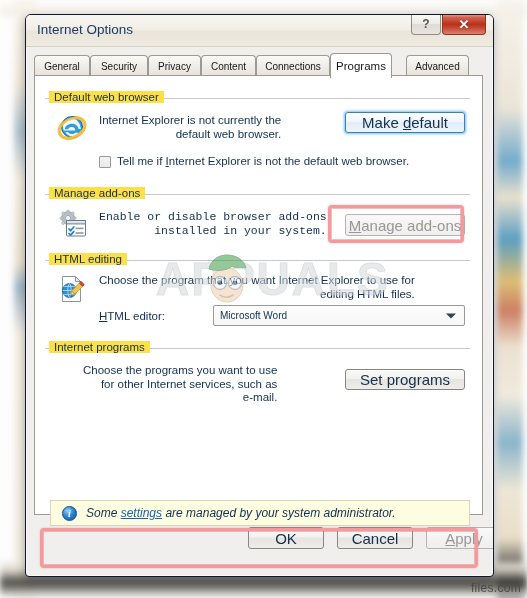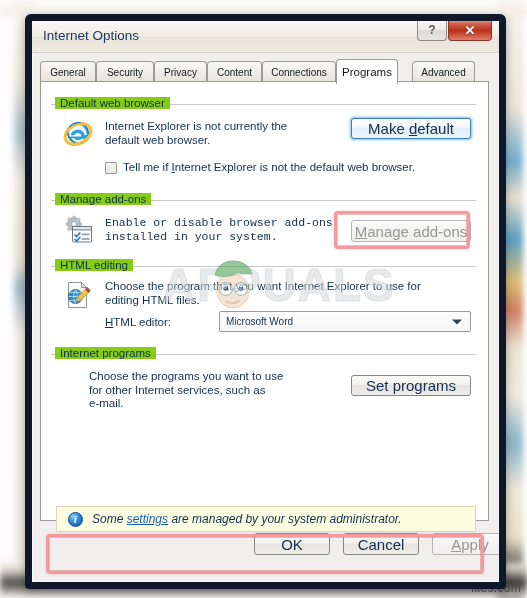--- a/index.html
+++ b/index.html
@@ -25,24 +25,25 @@
      filter:blur(2.4px);}
 
   
   #wm{position:absolute;right:6px;bottom:3px;font-size:12px;color:#4c4c4c;
       letter-spacing:.3px;font-family:"Liberation Sans",sans-serif;}
 
   
   #dialog{
     position:absolute;left:25px;top:14px;width:467px;height:561px;
     background:#f0efee;
-    border:7px solid #0f172a;
+    border:1px solid #0f172a;
     border-radius:6px 6px 4px 4px;
     box-shadow:0 3px 10px rgba(0,0,0,.32), 0 0 0 1px rgba(255,255,255,.6) inset;
     overflow:hidden;
+    text-align:right;
   }
   #titlebar{
     height:31px;position:relative;
     background:linear-gradient(180deg,#f8f6f1 0%,#f1eee6 48%,#e9e5da 52%,#eeeae0 100%);
     border-bottom:1px solid #d6d2c6;
   }
   #title-text{position:absolute;left:11px;top:7px;font-size:13.5px;color:#1c3a63;
      font-family:"Liberation Sans",sans-serif;}
   .wbtn{position:absolute;top:-1px;height:21px;border:1px solid #8e8c85;
         border-radius:0 0 3px 3px;display:flex;align-items:center;justify-content:center;
@@ -68,21 +69,21 @@
     border-color:#9c9a93;font-size:11.5px;
     box-shadow:0 1px 0 #fff;
   }
   
   #panel{
     position:absolute;left:8px;top:60px;width:449px;height:440px;
     background:#ffffff;border:1px solid #9c9a93;box-sizing:border-box;
   }
 
   .group{position:absolute;left:0;right:0;}
-  .group-title{position:absolute;left:14px;top:-7px;background:#84cc16;padding:0 5px;
+  .group-title{position:absolute;left:14px;top:-7px;background:#fde047;padding:0 5px;
       font-size:11.5px;color:#12304f;white-space:nowrap;}
   .group-line{position:absolute;left:10px;right:12px;top:0;height:1px;
       background:#c8c8c8;}
 
   .body-text{font-size:11.5px;color:#12304f;line-height:13.5px;}
   .u{text-decoration:underline;}
 
   
   .btn{
     box-sizing:border-box;border:1px solid #878681;border-radius:3px;

